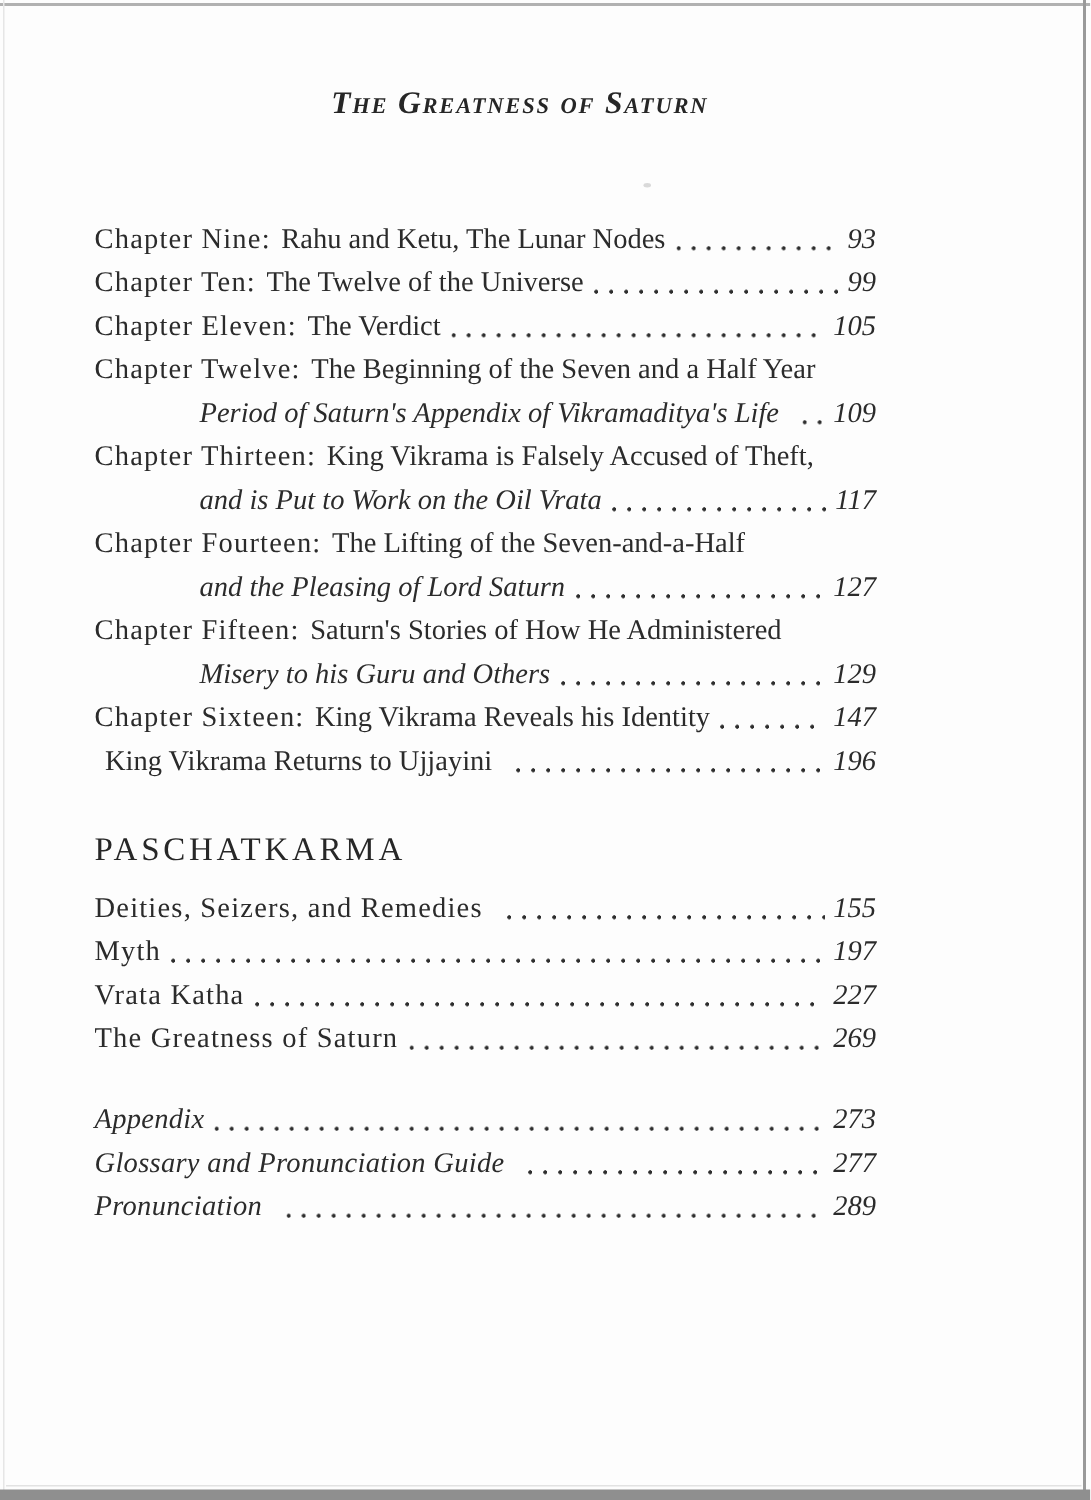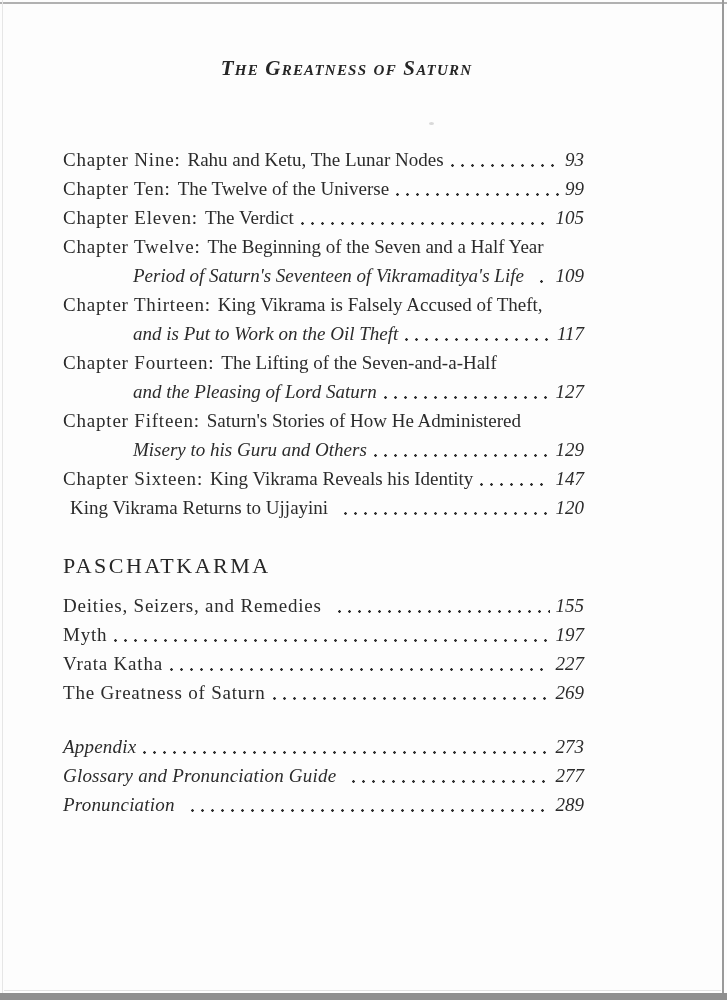--- a/index.html
+++ b/index.html
@@ -139,33 +139,33 @@
         <span class="leader"></span>
         <span class="pagenum">105</span>
       </div>
 
       <div>
         <div class="row">
           <span class="prefix">Chapter Twelve:</span>
           <span class="title">The Beginning of the Seven and a Half Year</span>
         </div>
         <div class="row cont">
-          <span class="title-first">Period of Saturn's Seventeen of Vikramaditya's Life</span>
+          <span class="title-first">Period of Saturn's Appendix of Vikramaditya's Life</span>
           <span class="leader short-gap"></span>
           <span class="pagenum">109</span>
         </div>
       </div>
 
       <div>
         <div class="row">
           <span class="prefix">Chapter Thirteen:</span>
           <span class="title">King Vikrama is Falsely Accused of Theft,</span>
         </div>
         <div class="row cont">
-          <span class="title-first">and is Put to Work on the Oil Theft</span>
+          <span class="title-first">and is Put to Work on the Oil Vrata</span>
           <span class="leader"></span>
           <span class="pagenum">117</span>
         </div>
       </div>
 
       <div>
         <div class="row">
           <span class="prefix">Chapter Fourteen:</span>
           <span class="title">The Lifting of the Seven-and-a-Half</span>
         </div>
@@ -191,21 +191,21 @@
       <div class="row">
         <span class="prefix">Chapter Sixteen:</span>
         <span class="title">King Vikrama Reveals his Identity</span>
         <span class="leader"></span>
         <span class="pagenum">147</span>
       </div>
 
       <div class="row">
         <span class="title">King Vikrama Returns to Ujjayini</span>
         <span class="leader short-gap"></span>
-        <span class="pagenum">120</span>
+        <span class="pagenum">196</span>
       </div>
 
       <div class="section-heading">PASCHATKARMA</div>
 
       <div class="section-list">
         <div class="row">
           <span class="title-first">Deities, Seizers, and Remedies</span>
           <span class="leader short-gap"></span>
           <span class="pagenum">155</span>
         </div>

